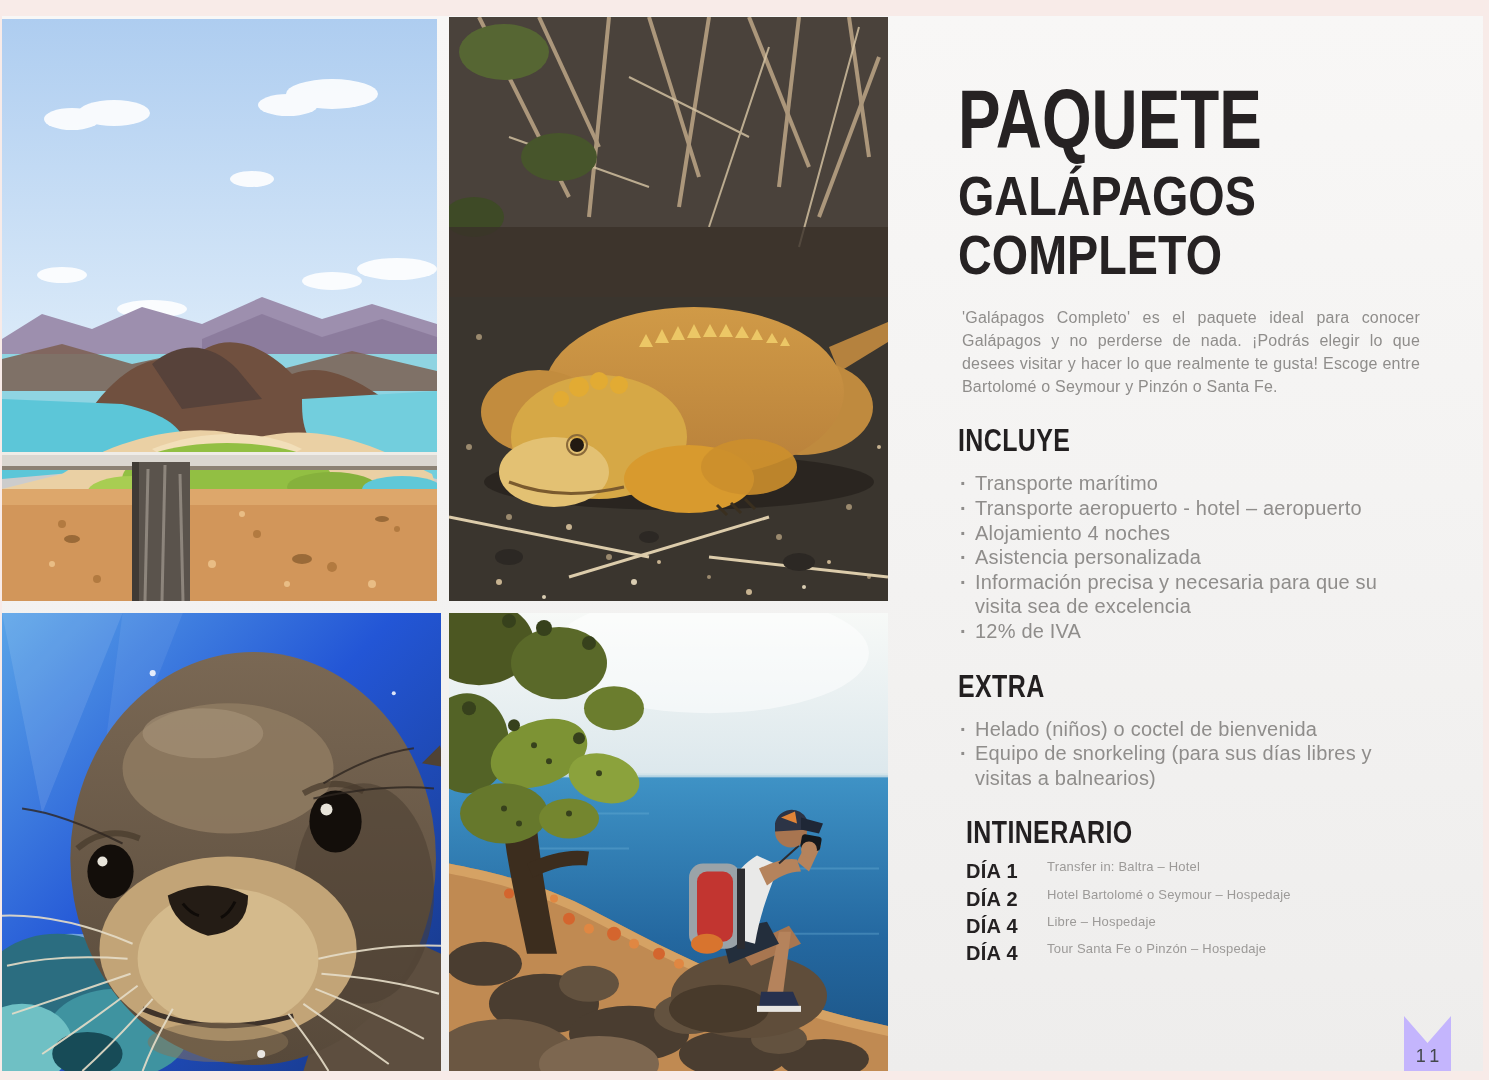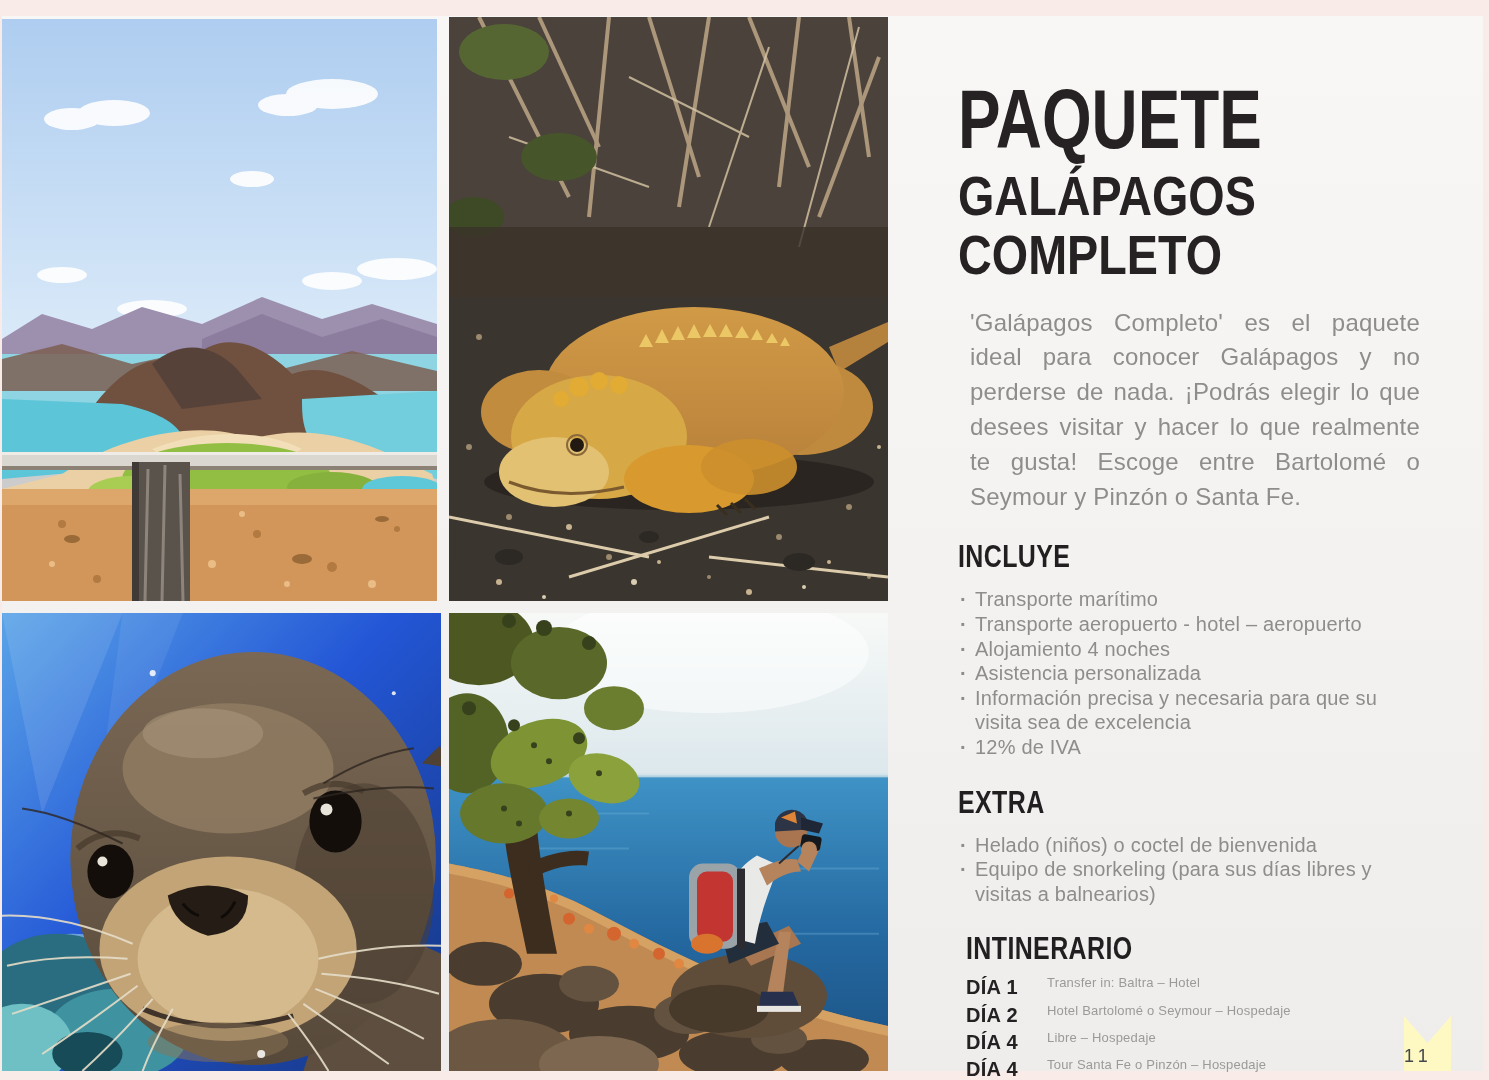--- a/index.html
+++ b/index.html
@@ -25,21 +25,21 @@
     position:absolute;left:886px;top:0;bottom:0;width:595px;
     padding:64px 63px 0 70px;box-sizing:border-box;
     color:#8f8d8b;
   }
   .title{margin:0;color:#262223;}
   .title-line{display:block;white-space:nowrap;font-weight:700;transform-origin:0 50%;}
   .t1{font-size:84px;line-height:.95;transform:scaleX(.76);}
   .t2{font-size:55px;line-height:1.1;margin-top:6px;transform:scaleX(.85);}
   .t3{font-size:55px;line-height:1.08;transform:scaleX(.85);}
   .intro{
-    margin:20px 0 0 12px;font-size:24px;line-height:1.45;letter-spacing:.2px;
+    margin:20px 0 0 4px;font-size:16px;line-height:1.45;letter-spacing:.2px;
     text-align:justify;color:#8f8d8b;
   }
   .section-heading{
     margin:24px 0 12px 0;font-size:32px;font-weight:700;color:#221f20;
     letter-spacing:.5px;white-space:nowrap;transform:scaleX(.78);transform-origin:0 50%;
   }
   .bullet-list{
     list-style:none;margin:0;padding:0;max-width:438px;
     font-size:20px;line-height:1.23;letter-spacing:.2px;color:#8f8d8b;
   }
@@ -52,23 +52,23 @@
   .itinerary .section-heading{margin-bottom:8px;}
   .day-row{display:flex;align-items:flex-start;line-height:1.26;margin-top:2px;}
   .day-label{
     min-width:60px;font-size:20px;font-weight:700;color:#242122;
     letter-spacing:.3px;white-space:nowrap;
   }
   .day-text{font-size:13px;color:#9c9a98;letter-spacing:.2px;white-space:nowrap;margin-left:21px;}
   
   .logo{
     position:absolute;right:38px;bottom:9px;width:47px;height:55px;
-    background:#fef9c3;
+    background:#c4b5fd;
     clip-path:polygon(0 0,50% 49%,100% 0,100% 100%,0 100%);
-    display:flex;align-items:flex-end;
+    display:flex;align-items:flex-end;justify-content:center;
   }
   .page-number{
     font-size:18px;color:#43474b;letter-spacing:5px;margin-right:-5px;
     padding-bottom:4px;font-weight:400;
   }
 </style>
 </head>
 <body>
 
 <div class="page">

